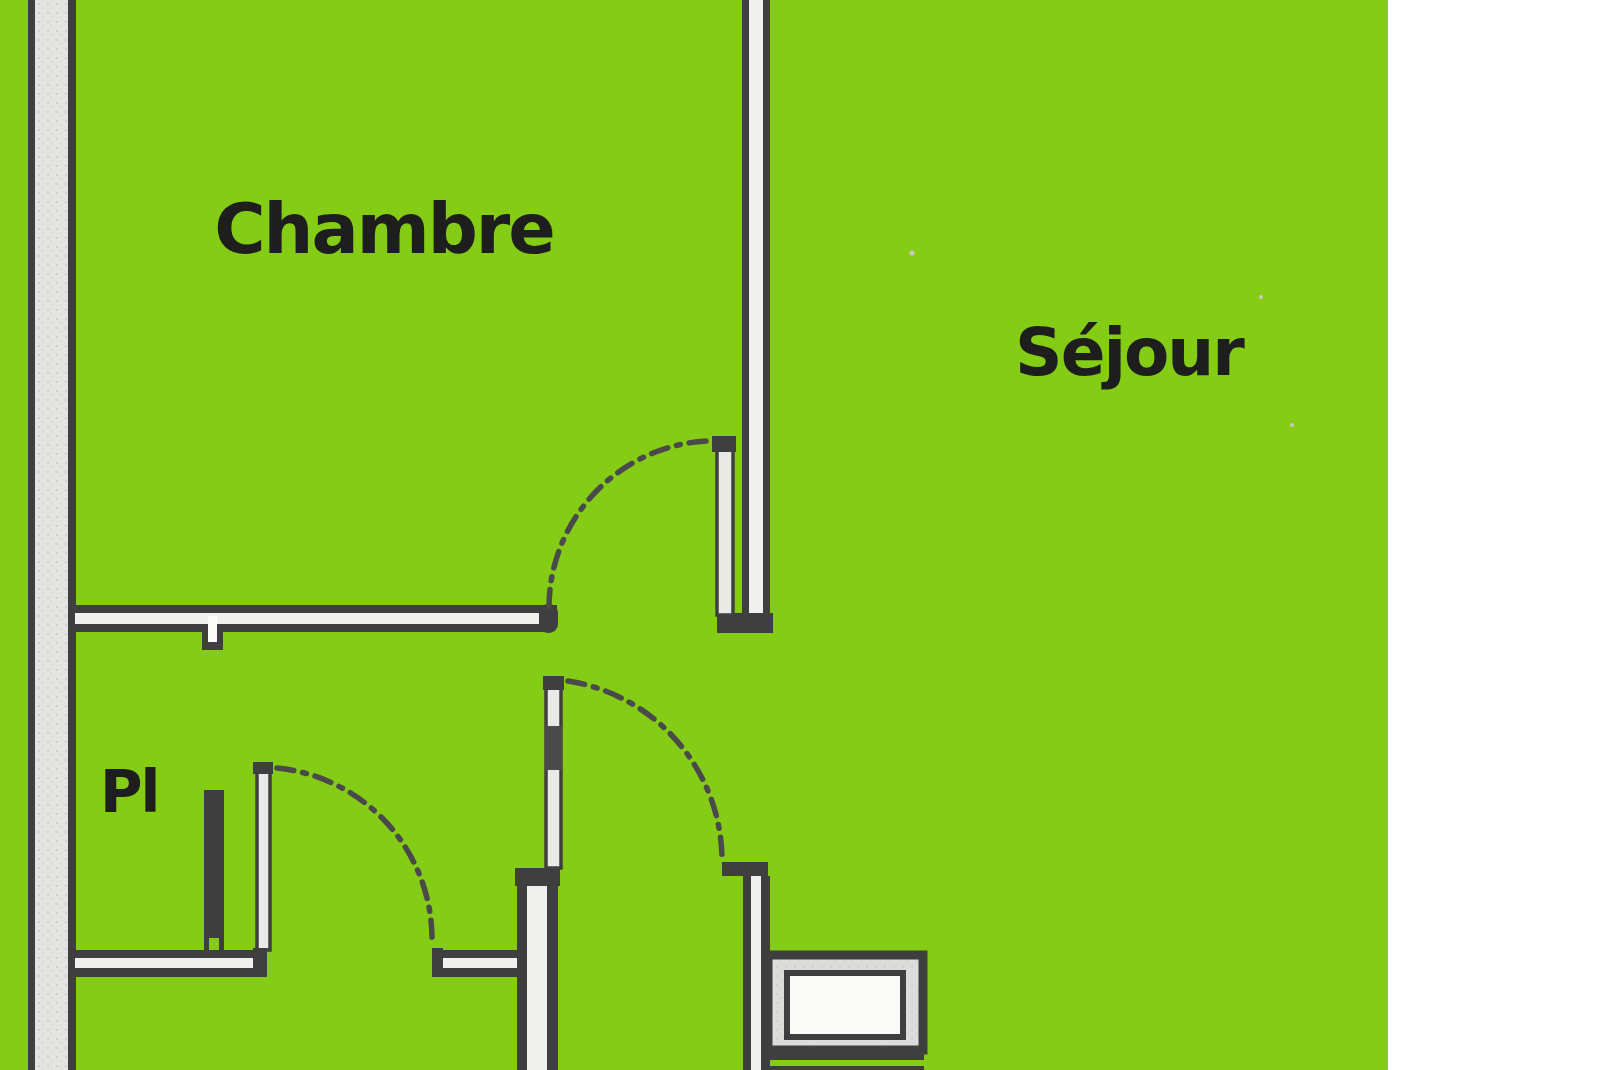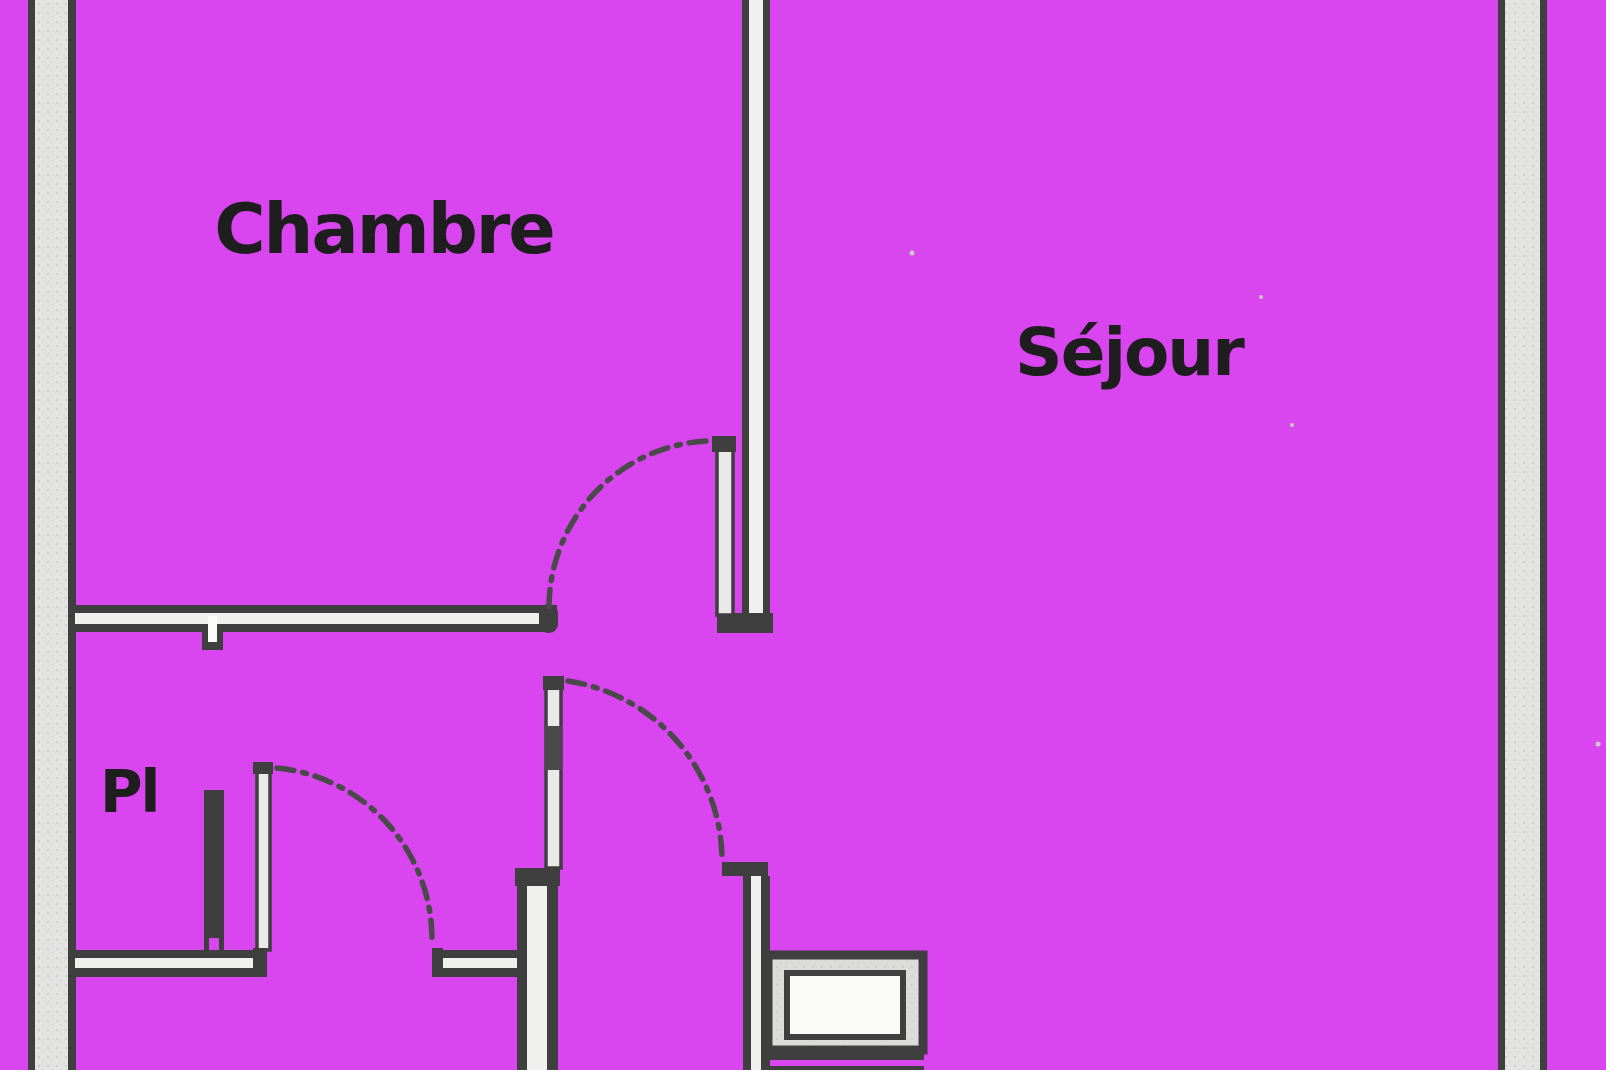--- a/index.html
+++ b/index.html
@@ -1,19 +1,19 @@
 <!DOCTYPE html>
 <html><head>
 <meta charset="utf-8">
 <style>
   html,body{margin:0;padding:0;background:#ffffff;}
   .stage{
     position:relative;
-    width:1606px;height:1070px;
-    background:#d946ef;
+    width:1388px;height:1070px;
+    background:#84cc16;
     overflow:hidden;
     font-family:"DejaVu Sans",sans-serif;
   }
   svg{display:block}
   .ln{fill:#3f3f3f;}
   .lnsoft{fill:#4a4a4a;}
   .wfill{fill:#e3e3e2;}
   .pfill{fill:#f0f0ee;}
   .white{fill:#fbfbfa;}
   .leaf{fill:#e9e9e8;stroke:#3f3f3f;stroke-width:3.5;}

